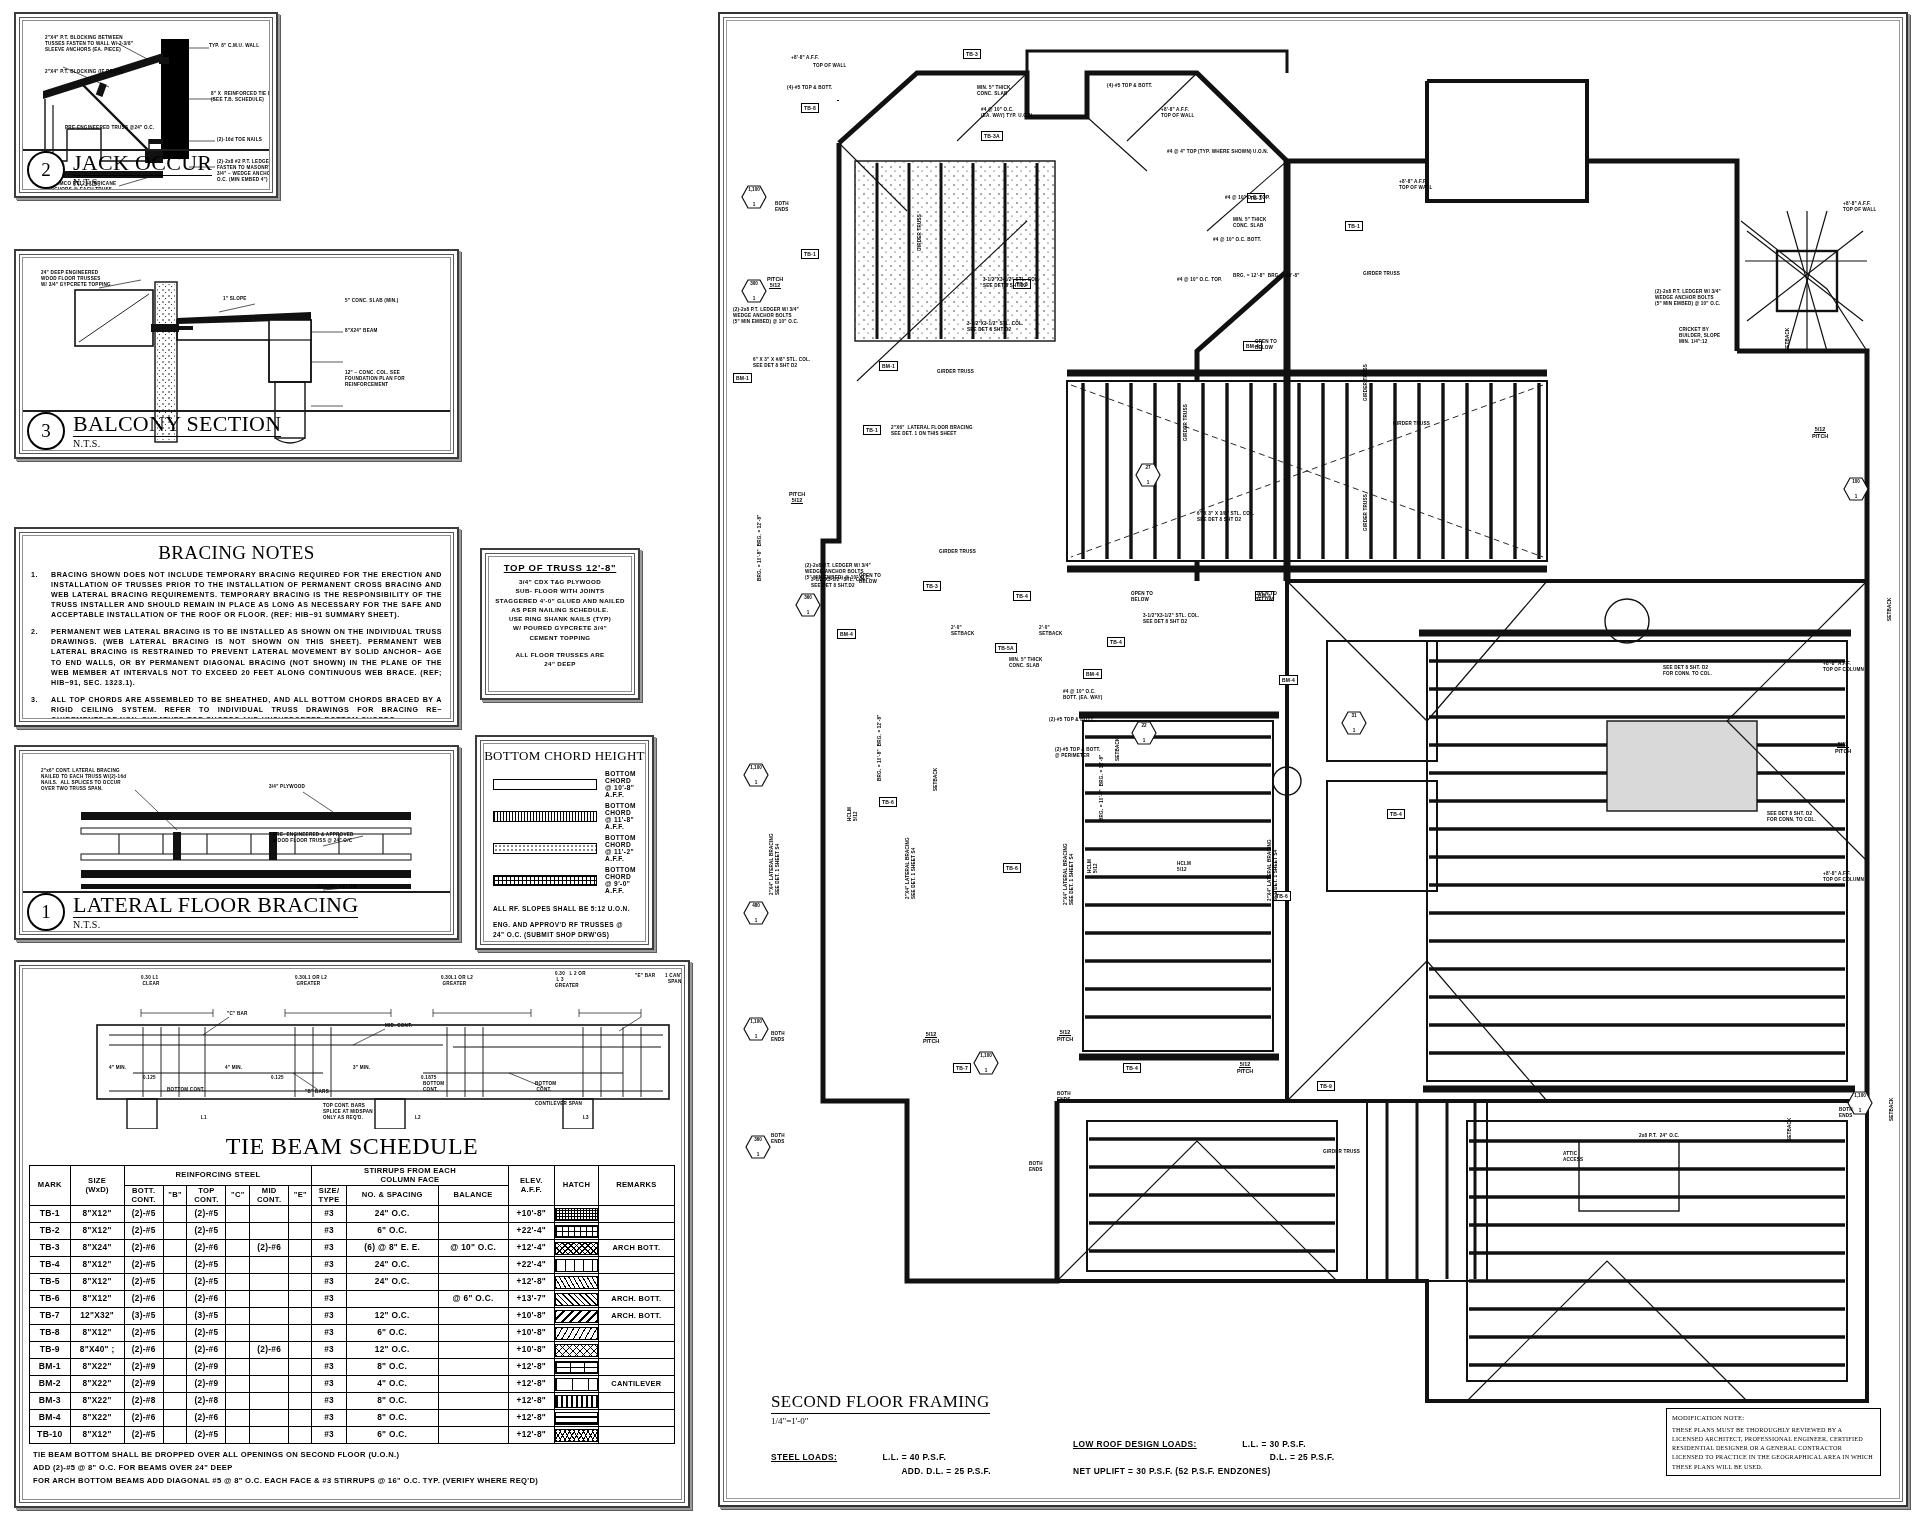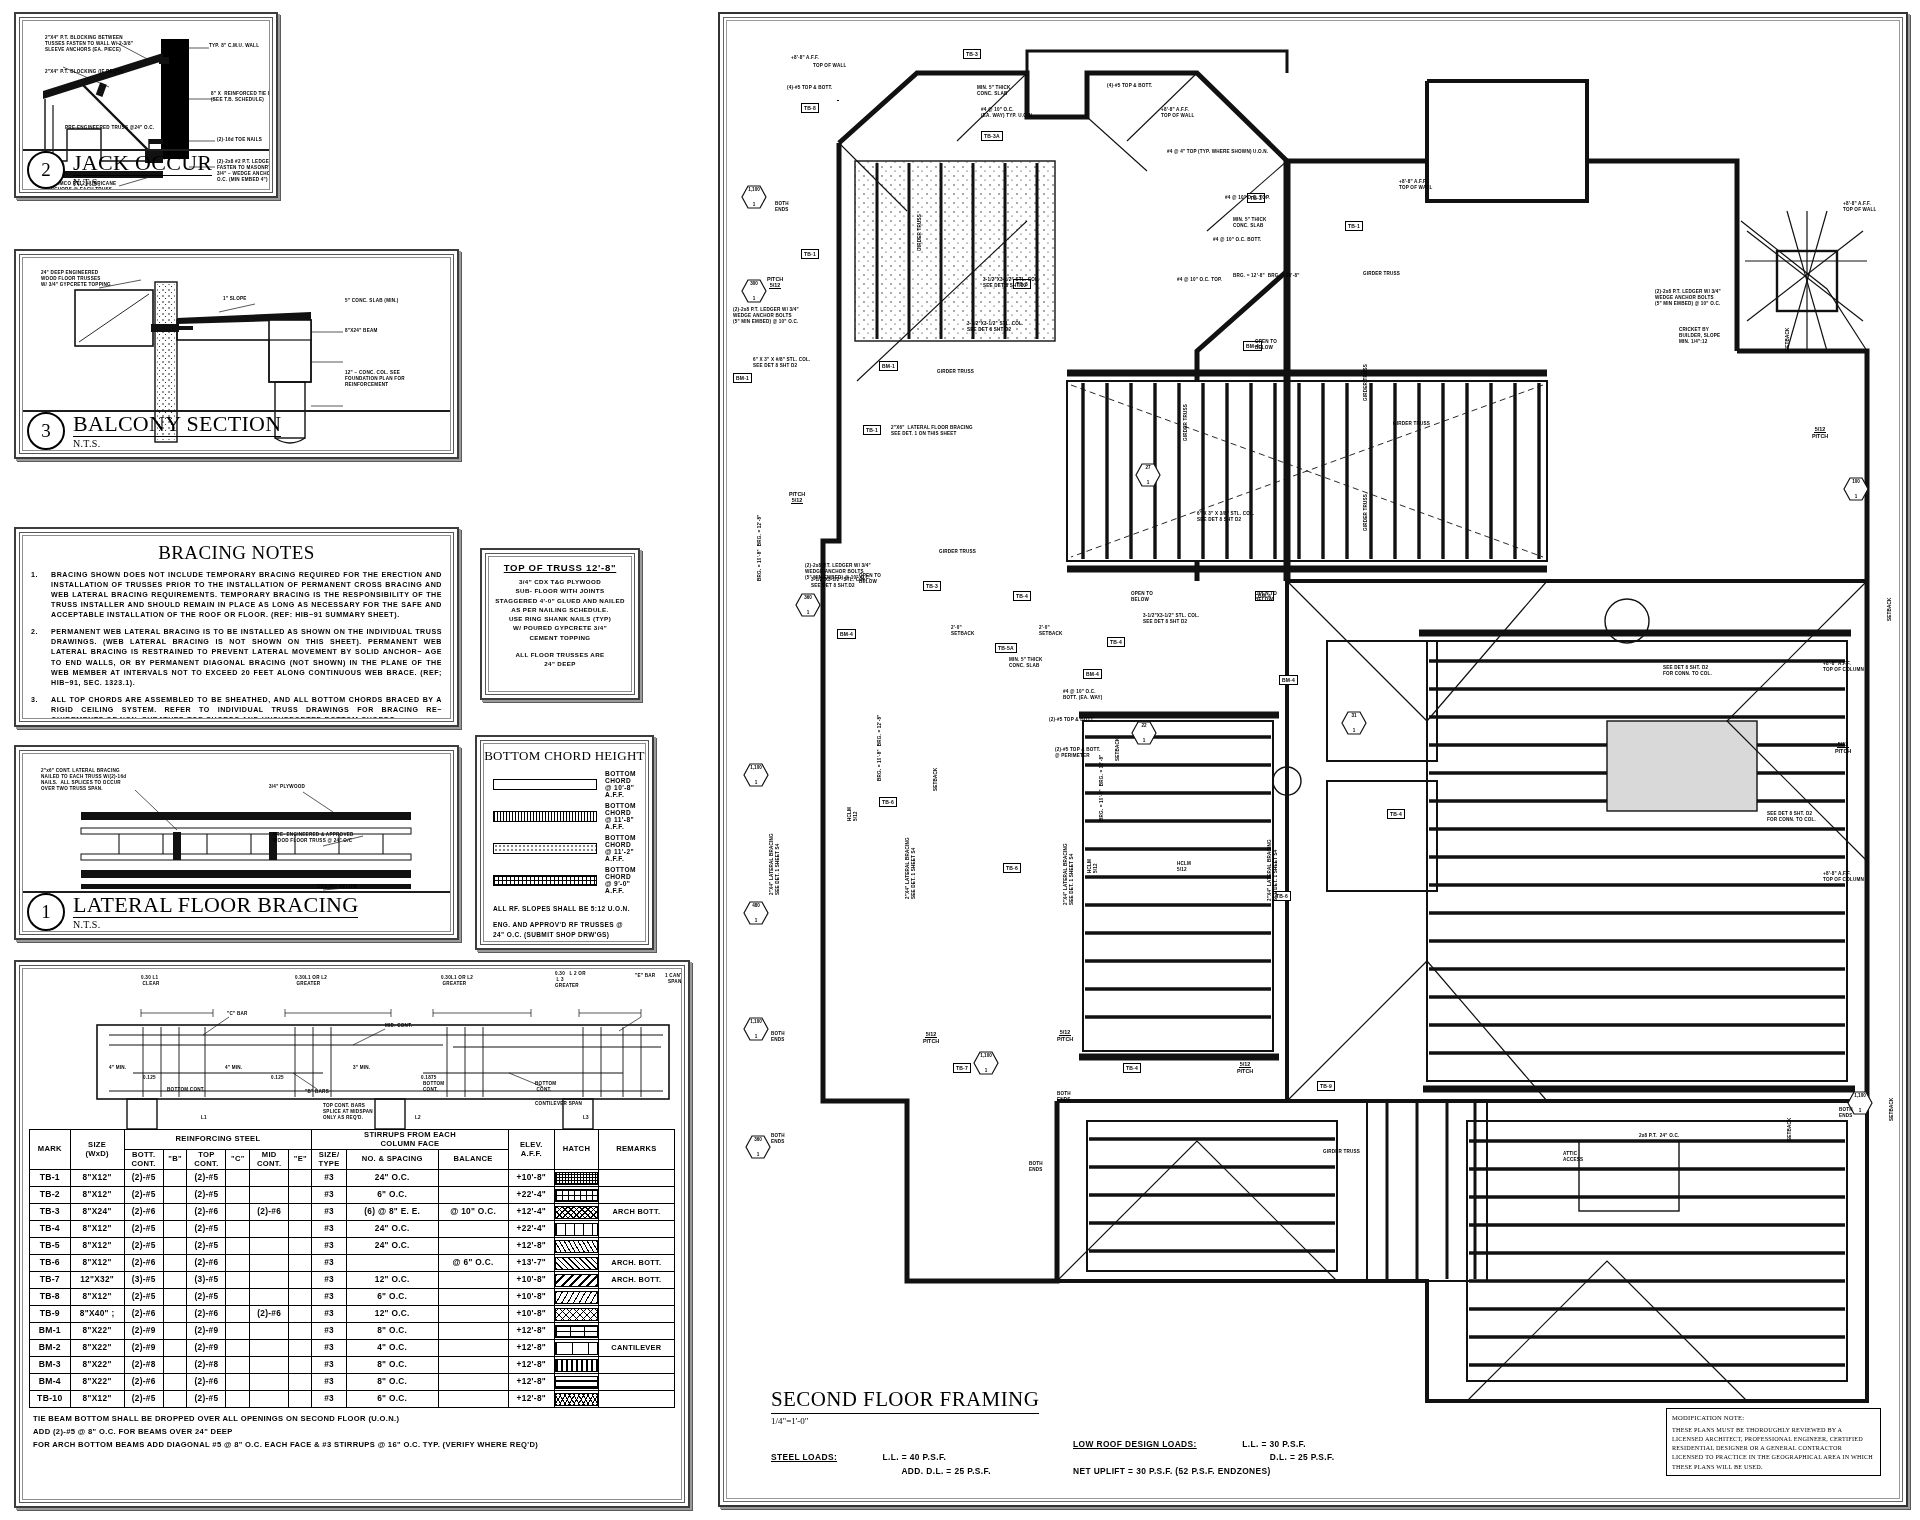--- a/index.html
+++ b/index.html
@@ -201,21 +201,21 @@
   #plan-frame .f3 { position:absolute; inset:2px; border:1px solid #9b9b9b; overflow:hidden; }
 
   #plan-canvas { position:absolute; inset:0; }
 
   
   #plan-title {
     position: absolute; left: 44px; bottom: 72px;
   }
   #plan-title .pt-name {
     font-family: "Liberation Serif", serif;
-    font-size: 21px; letter-spacing: .4px;
+    font-size: 17px; letter-spacing: .4px;
     border-bottom: 1.6px solid #000; display:inline-block; padding-bottom:1px;
   }
   #plan-title .pt-scale { font-family:"Liberation Serif",serif; font-size:9px; margin-top:2px; }
 
   .loadblk { position:absolute; font-size:8.4px; font-weight:700; letter-spacing:.4px; line-height:1.6; }
   .loadblk .hd { text-decoration: underline; text-align: right; }
 
   #mod-note {
     position:absolute; right: 18px; bottom: 22px;
     width: 215px; border:1px solid #000; padding: 4px 5px;
@@ -583,20 +583,21 @@
         <div class="cadlbl" style="left:248px;top:106px;">0.125</div>
         <div class="cadlbl" style="left:398px;top:106px;">0.1875</div>
         <div class="cadlbl" style="left:86px;top:96px;">4" MIN.</div>
         <div class="cadlbl" style="left:202px;top:96px;">4" MIN.</div>
         <div class="cadlbl" style="left:330px;top:96px;">3" MIN.</div>
         <div class="cadlbl" style="left:178px;top:146px;">L1</div>
         <div class="cadlbl" style="left:392px;top:146px;">L2</div>
         <div class="cadlbl" style="left:560px;top:146px;">L3</div>
       </div>
 
+      <div id="tbs-title">TIE BEAM SCHEDULE</div>
 
       <div style="padding:0 6px;">
       <table class="tbs">
         <thead>
           <tr>
             <th rowspan="2">MARK</th>
             <th rowspan="2" style="white-space:pre-line">SIZE
 (WxD)</th>
             <th colspan="6">REINFORCING STEEL</th>
             <th colspan="3" style="white-space:pre-line">STIRRUPS FROM EACH

